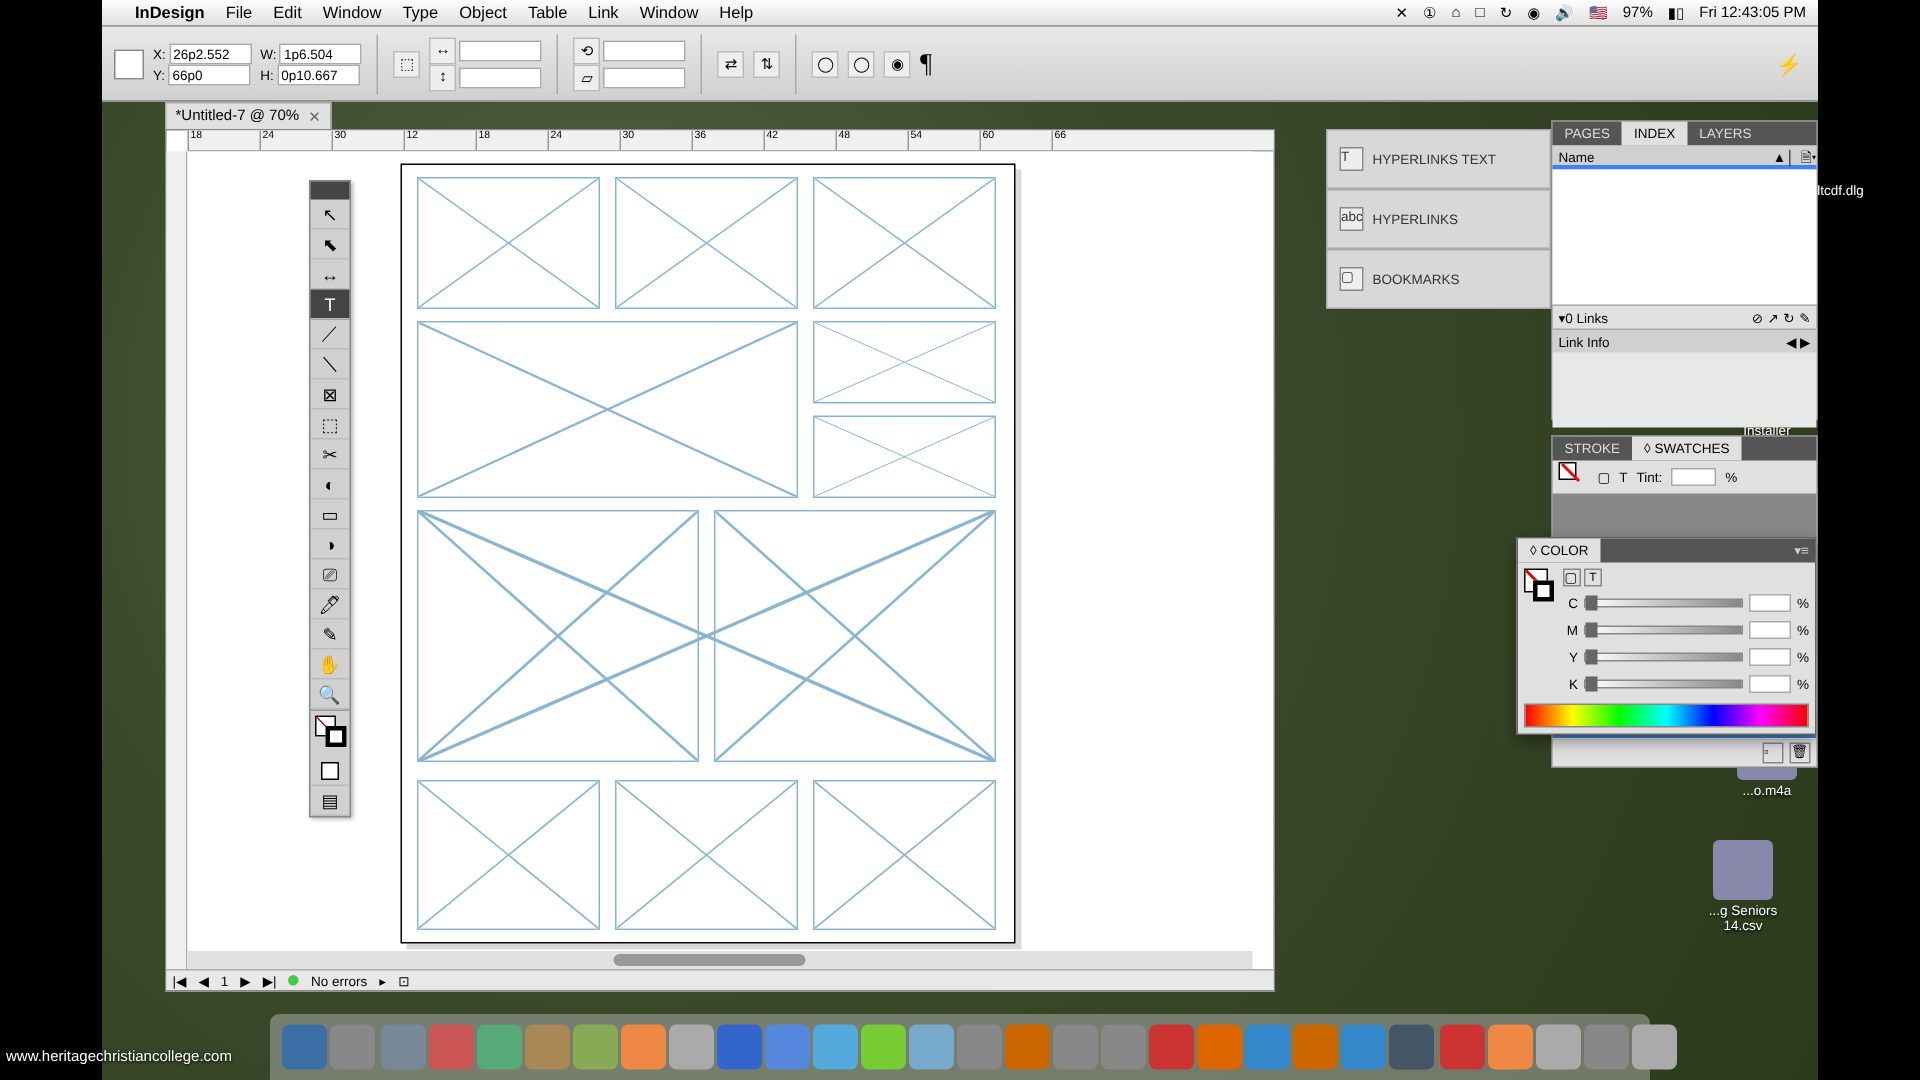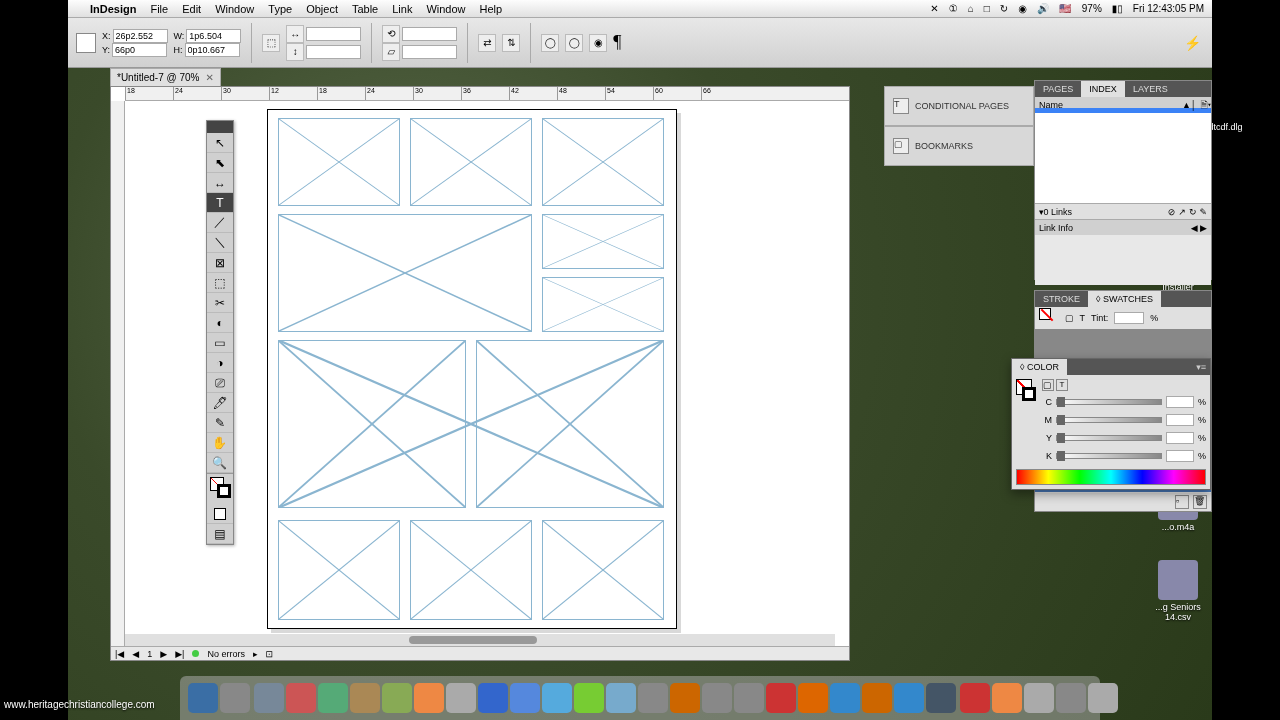--- a/index.html
+++ b/index.html
@@ -52,21 +52,21 @@
 .toolbox .swatch .s { position: absolute; top: 10px; left: 10px; width: 14px; height: 14px; border: 3px solid #000; background: #fff; }
 
 .panel-stack { position: absolute; top: 86px; right: 178px; width: 150px; z-index: 30; }
 .panel-row { height: 40px; background: #d8d8d8; border: 1px solid #aaa; margin-bottom: 0; display: flex; align-items: center; gap: 6px; padding-left: 8px; font-size: 9px; color: #333; }
 .panel-row .ic { width: 16px; height: 16px; border: 1px solid #888; background: #eee; }
 
 .linkspanel { position: absolute; top: 80px; right: 0; width: 178px; height: 200px; background: #e0e0e0; border: 1px solid #888; z-index: 30; font-size: 9px; }
 .linkspanel .tabs, .swpanel .tabs, .colorpanel .tabs { height: 16px; background: #555; display: flex; align-items: center; font-size: 9px; }
 .linkspanel .tab, .swpanel .tab, .colorpanel .tab { padding: 0 8px; color: #ddd; height: 16px; line-height: 16px; }
 .linkspanel .tab.active, .swpanel .tab.active, .colorpanel .tab.active { background: #e0e0e0; color: #000; }
-.linkspanel .hdr { height: 16px; background: #d0d0d0; border-bottom: 5px solid #3b82f6; padding-left: 4px; line-height: 16px; display: flex; }
+.linkspanel .hdr { height: 16px; background: #d0d0d0; border-bottom: 3px solid #3b82f6; padding-left: 4px; line-height: 16px; display: flex; }
 .linkspanel .body { height: 90px; background: #fff; }
 .linkspanel .ftr { height: 16px; border-top: 1px solid #aaa; padding-left: 4px; line-height: 16px; display: flex; }
 .linkspanel .info { height: 16px; border-top: 1px solid #aaa; padding-left: 4px; line-height: 16px; background: #d0d0d0; }
 
 .swpanel { position: absolute; top: 290px; right: 0; width: 178px; background: #e0e0e0; border: 1px solid #888; z-index: 30; font-size: 9px; }
 .swpanel .ctrl { height: 22px; display: flex; align-items: center; gap: 6px; padding-left: 4px; }
 .swpanel .list { background: #fff; }
 .swpanel .item { height: 18px; display: flex; align-items: center; padding-left: 6px; border-bottom: 1px solid #eee; }
 .swpanel .item.sel { background: #4a7cbf; color: #fff; }
 .swpanel .pbtns { height: 18px; display: flex; justify-content: flex-end; gap: 4px; padding-right: 4px; align-items: center; }
@@ -123,21 +123,21 @@
         <div>...0200740.ps b</div>
       </div>
       <div class="desktop-icon" style="right: 4px; top: 400px;">
         <div class="ico"></div>
         <div>en Shot ...png alias</div>
       </div>
       <div class="desktop-icon" style="right: 4px; top: 480px;">
         <div class="ico"></div>
         <div>...o.m4a</div>
       </div>
-      <div class="desktop-icon" style="right: 4px; top: 560px; margin-left: 12px;">
+      <div class="desktop-icon" style="right: 20px; top: 560px; margin-left: 12px;">
         <div class="ico"></div>
         <div>...g Seniors 14.csv</div>
       </div>
     </div>
 
   <div class="menubar">
     <span class="apple"></span>
     <b>InDesign</b>
     <span>File</span>
     <span>Edit</span>
@@ -341,21 +341,25 @@
       </div>
     <div class="tool">
         <span style="width:12px;height:12px;background:#fff;border:1px solid #000;display:inline-block"></span>
       </div>
     <div class="tool">▤</div>
   </div>
 
   <div class="panel-stack">
     <div class="panel-row">
         <div class="ic">T</div>
-        <span>CONDITIONAL PAGES</span>
+        <span>HYPERLINKS TEXT</span>
+      </div>
+    <div class="panel-row">
+        <div class="ic">abc</div>
+        <span>HYPERLINKS</span>
       </div>
     <div class="panel-row">
         <div class="ic">▢</div>
         <span>BOOKMARKS</span>
       </div>
   </div>
 
   <div class="linkspanel">
     <div class="tabs">
       <div class="tab">PAGES</div>

